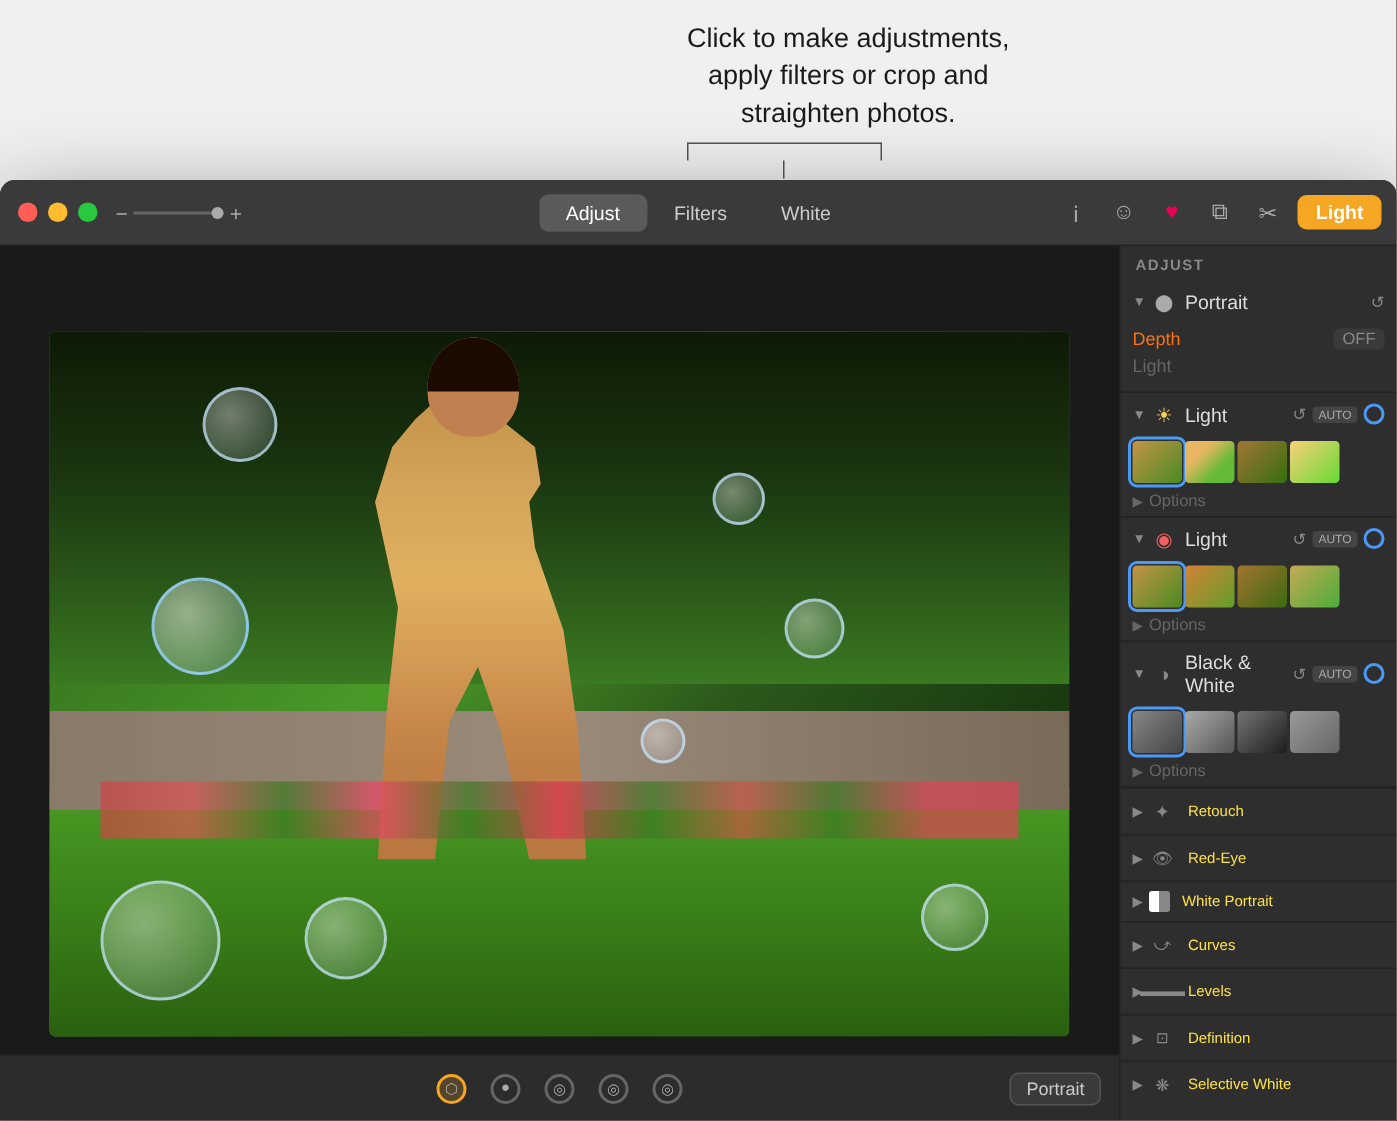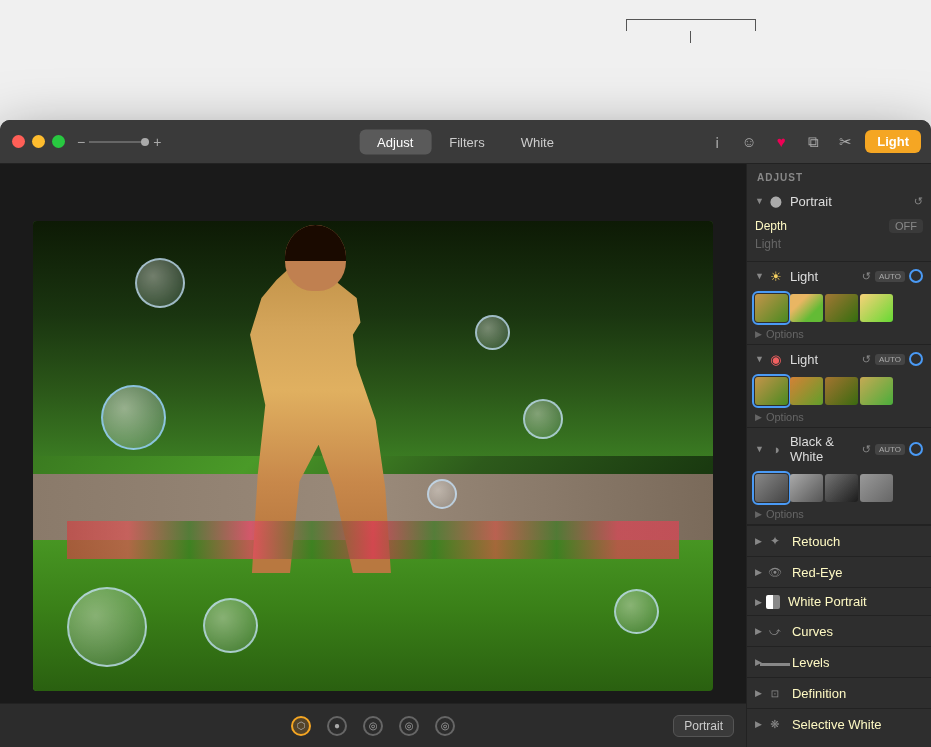--- a/index.html
+++ b/index.html
@@ -324,21 +324,21 @@
     }
     .section-circle.blue { border-color: #4a9af5; }
     .depth-row {
       display: flex;
       align-items: center;
       justify-content: space-between;
       padding: 2px 0;
     }
     .depth-label {
       font-size: 12px;
-      color: #fef9c3;
+      color: #f97316;
     }
     .depth-value {
       font-size: 11px;
       color: #888;
       background: #3a3a3a;
       padding: 1px 6px;
       border-radius: 4px;
     }
     .light-label {
       font-size: 12px;
@@ -399,38 +399,43 @@
       width: 18px;
       height: 18px;
       margin-right: 8px;
       display: flex;
       align-items: center;
       justify-content: center;
       font-size: 12px;
       color: #888;
     }
     .simple-item-label {
-      font-size: 13px;
-      color: #fef9c3;
+      font-size: 10px;
+      color: #fde047;
       flex: 1;
     }
 
     
     body {
       background: #f0f0f0;
     }
     .app-window {
       box-shadow: 0 20px 60px rgba(0,0,0,0.5);
     }
   </style>
 </head>
 <body>
 
 <div class="tooltip-area">
   <div style="position:relative; margin-left:80px; margin-top:5px;">
+    <div class="tooltip-text">
+      <span>Click to make adjustments,</span><br>
+      <span>apply filters or crop and</span><br>
+      <span>straighten photos.</span>
+    </div>
 
     <div style="position:absolute; bottom:-18px; left:120px; width:130px; height:12px; border-top:1px solid #555; border-left:1px solid #555; border-right:1px solid #555;"></div>
     <div style="position:absolute; bottom:-30px; left:184px; width:1px; height:12px; background:#555;"></div>
   </div>
 </div>
 
 <div class="app-window">
 
   <div class="title-bar">
     <div class="traffic-lights">

